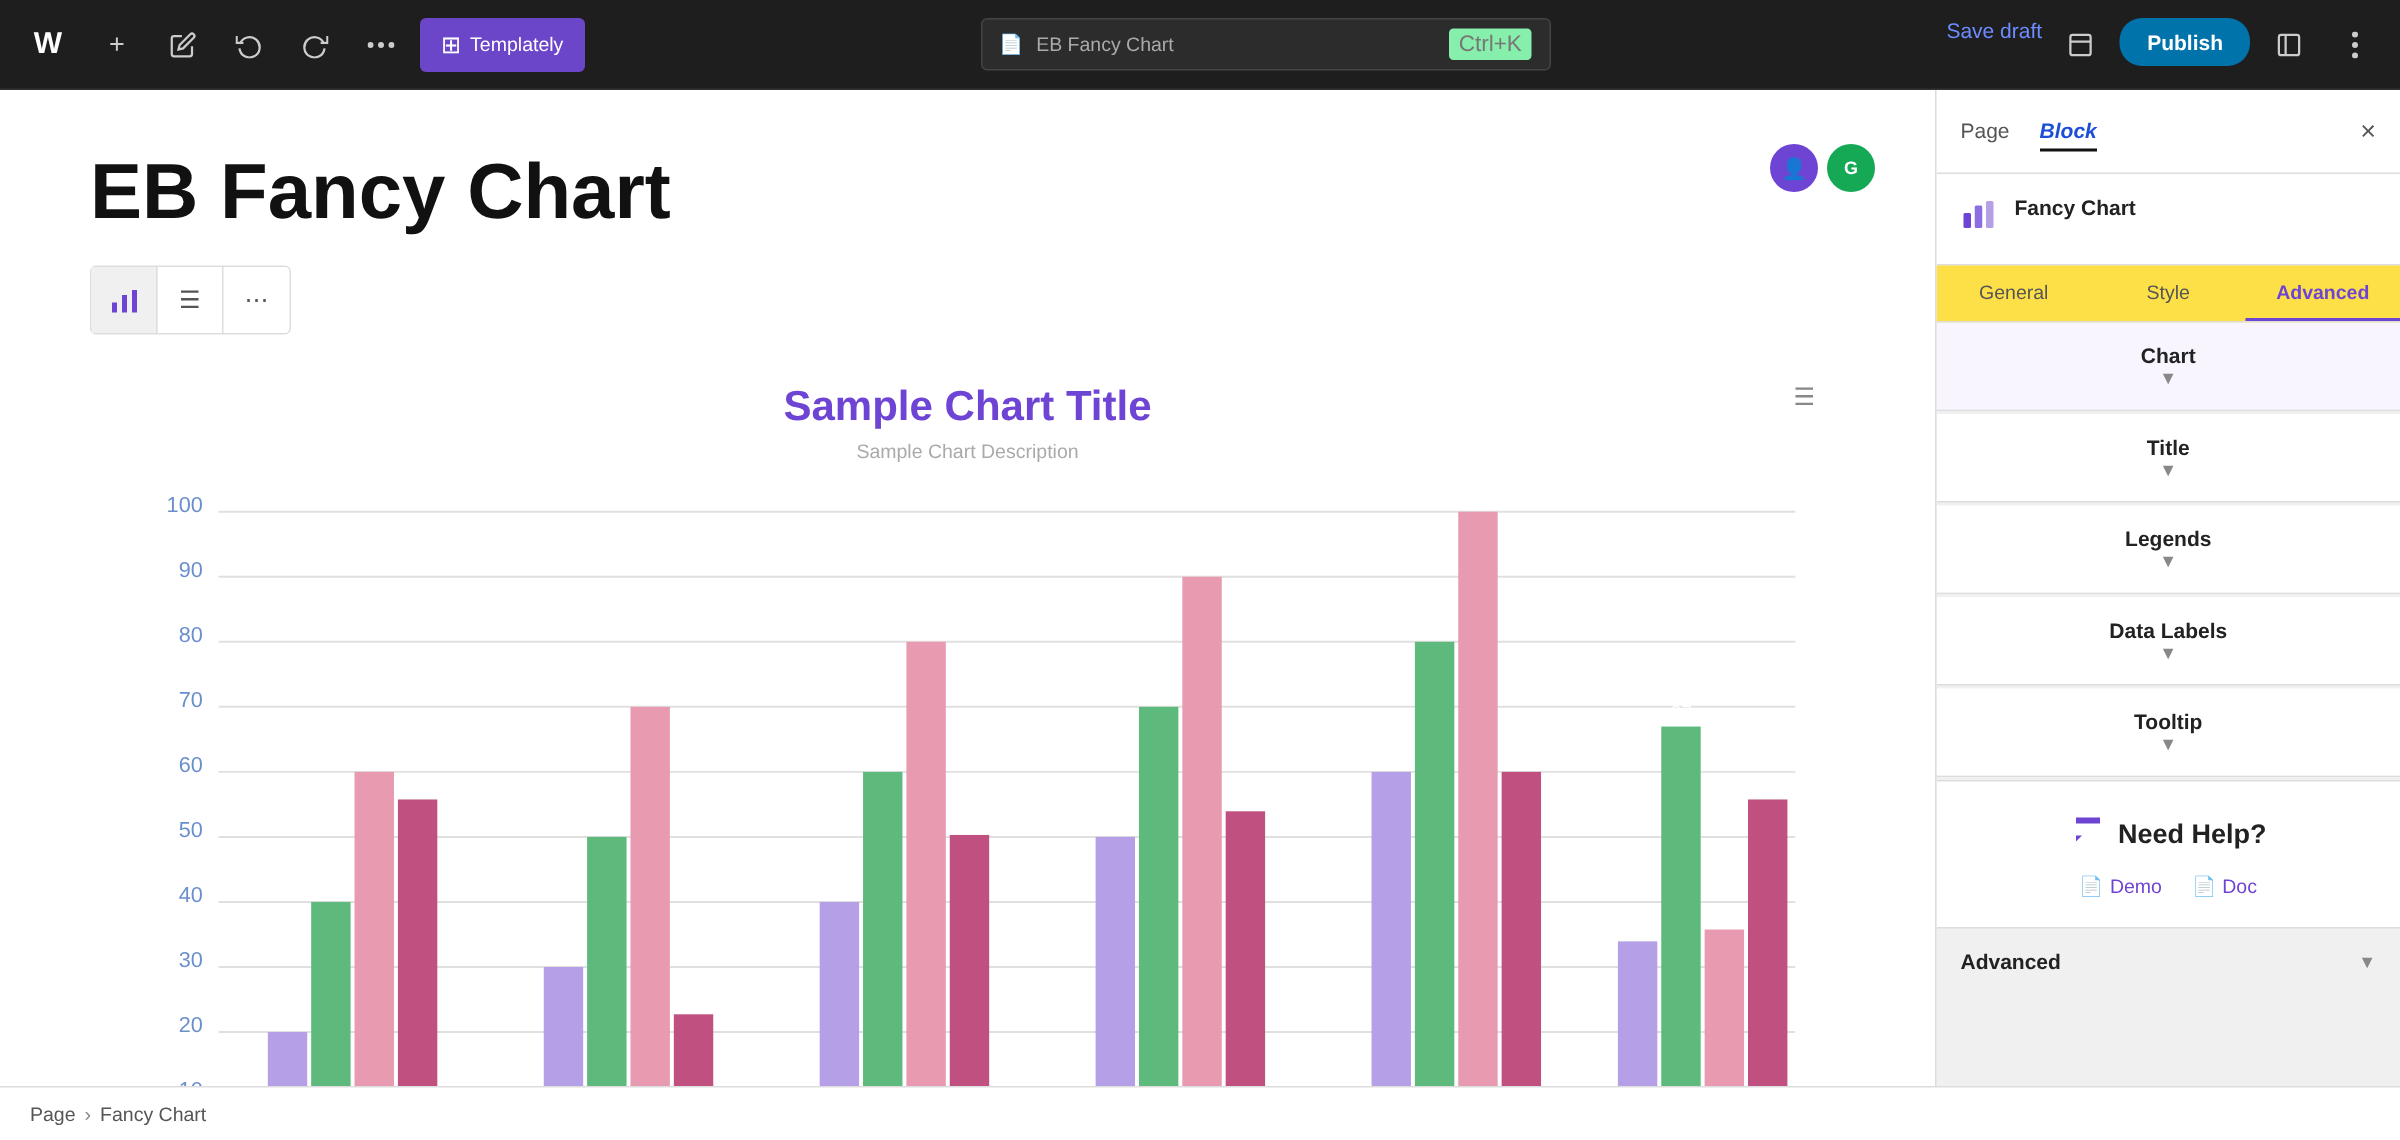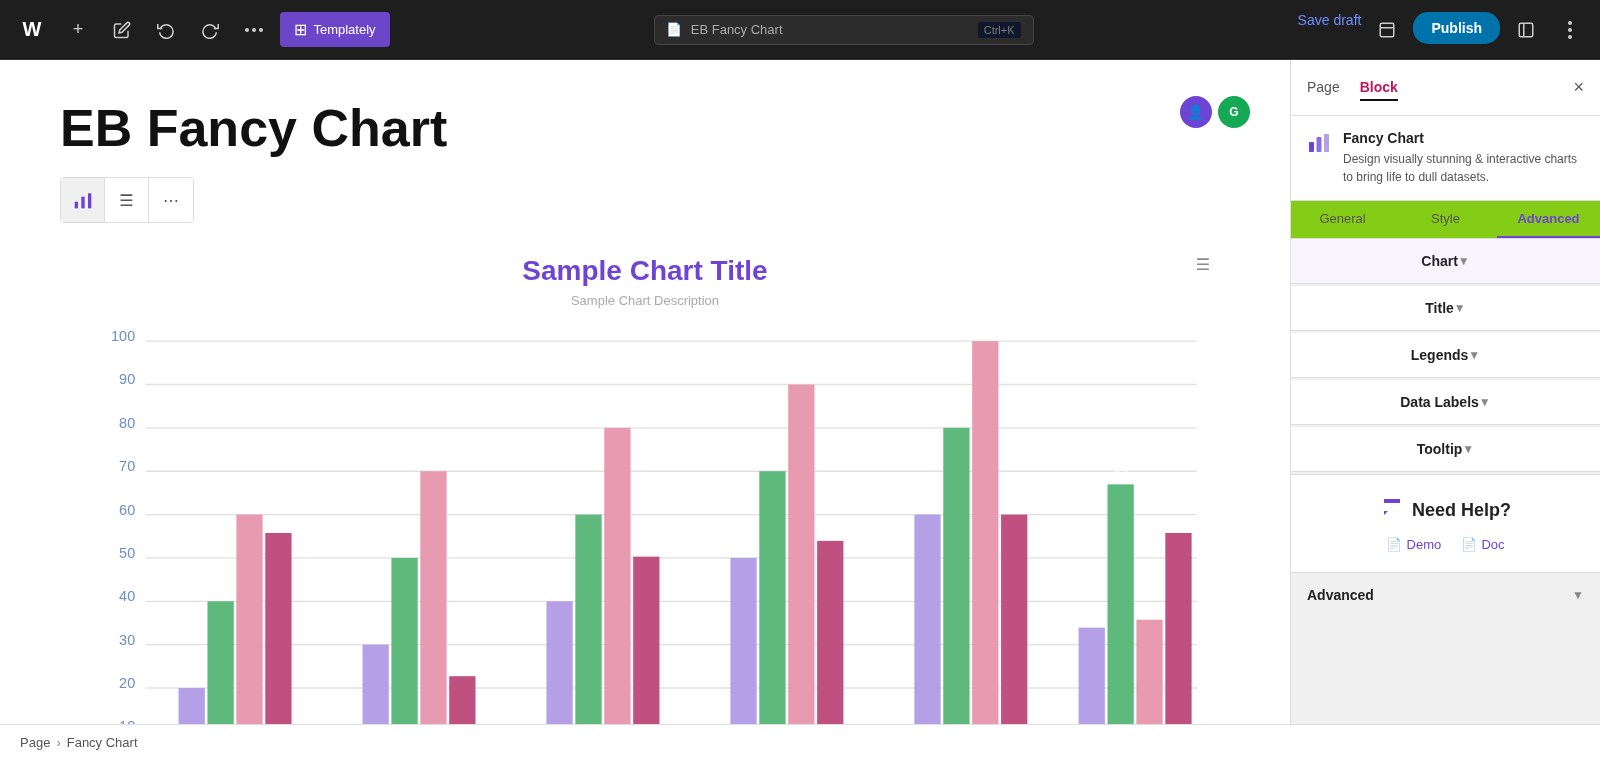--- a/index.html
+++ b/index.html
@@ -196,23 +196,24 @@
       gap: 20px;
     }
     .panel-tab {
       font-size: 14px;
       color: #555;
       cursor: pointer;
       padding: 4px 0;
       border-bottom: 2px solid transparent;
     }
     .panel-tab.active {
-      color: #be185d;
+      color: #1d4ed8;
       font-weight: 600;
       border-bottom-color: #111;
+      font-style: italic;
     }
     .close-btn {
       background: none;
       border: none;
       cursor: pointer;
       font-size: 18px;
       color: #555;
     }
     .plugin-info {
       background: white;
@@ -233,21 +234,21 @@
       color: #222;
       margin-bottom: 4px;
     }
     .plugin-desc {
       font-size: 12px;
       color: #555;
       line-height: 1.5;
     }
     .sub-tabs {
       display: flex;
-      background: #84cc16;
+      background: #fde047;
       border-bottom: 1px solid #ddd;
     }
     .sub-tab {
       flex: 1;
       text-align: center;
       padding: 10px 0;
       font-size: 13px;
       color: #555;
       cursor: pointer;
       border-bottom: 2px solid transparent;
@@ -266,20 +267,21 @@
       background: white;
       margin-bottom: 2px;
     }
     .accordion-header {
       display: flex;
       align-items: center;
       justify-content: center;
       padding: 14px 16px;
       cursor: pointer;
       background: white;
+      flex-direction: column;
     }
     .accordion-header.active {
       background: #f8f5ff;
     }
     .accordion-label {
       font-size: 14px;
       font-weight: 600;
       color: #222;
     }
     .accordion-chevron {
@@ -409,21 +411,21 @@
   <button class="btn-purple">
     <span style="font-size:16px;">⊞</span>
     <span>Templately</span>
   </button>
 
   <div class="toolbar-center">
     <div class="search-bar">
       <span>📄</span>
       <span>EB Fancy Chart</span>
       <span style="flex:1"></span>
-      <span style="font-size:11px;color:#777;background:#0f172a;padding:2px 6px;border-radius:3px;margin-left:44px;">Ctrl+K</span>
+      <span style="font-size:15px;color:#777;background:#86efac;padding:2px 6px;border-radius:3px;margin-left:44px;">Ctrl+K</span>
     </div>
   </div>
 
   <div class="toolbar-right">
     <button class="btn-save-draft">Save draft</button>
     <button class="toolbar-icon-btn">
       <svg width="18" height="18" viewBox="0 0 24 24" fill="none" stroke="#ccc" stroke-width="2">
           <rect x="3" y="3" width="18" height="18" rx="2"></rect>
           <line x1="3" y1="9" x2="21" y2="9"></line>
         </svg>
@@ -604,21 +606,20 @@
     <div class="plugin-info">
       <div class="plugin-icon">
         <svg width="24" height="24" viewBox="0 0 24 24" fill="none">
           <rect x="2" y="10" width="5" height="10" fill="#6e44d4" rx="1"></rect>
           <rect x="9.5" y="5" width="5" height="15" fill="#8b6fe0" rx="1"></rect>
           <rect x="17" y="2" width="5" height="18" fill="#b5a0e8" rx="1"></rect>
         </svg>
       </div>
       <div>
         <div class="plugin-name">Fancy Chart</div>
-        <div class="plugin-desc">Design visually stunning &amp; interactive charts to bring life to dull datasets.</div>
       </div>
     </div>
 
     <div class="sub-tabs">
       <div class="sub-tab">General</div>
       <div class="sub-tab">Style</div>
       <div class="sub-tab active">Advanced</div>
     </div>
 
     <div class="accordion-list">

